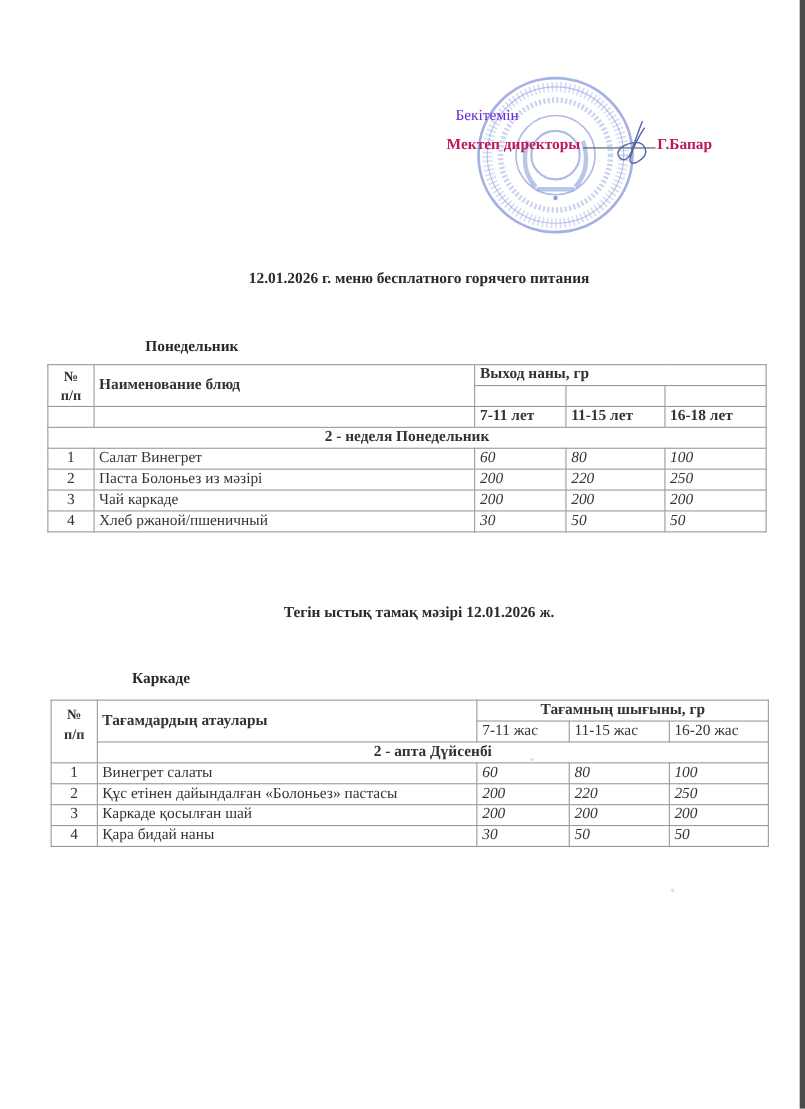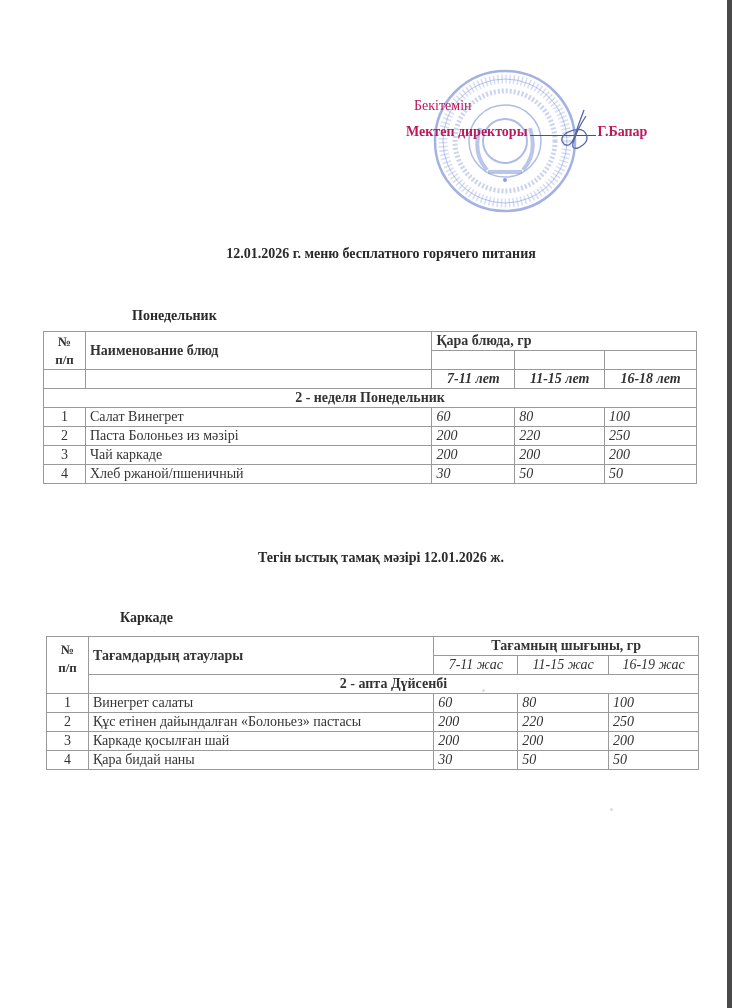--- a/index.html
+++ b/index.html
@@ -4,34 +4,34 @@
 <style>
   html, body { margin: 0; padding: 0; }
   body {
     width: 732px; height: 1008px; position: relative; overflow: hidden;
     background: #ffffff; color: #2a2a2a;
     font-family: "Liberation Serif", "DejaVu Serif", serif;
   }
   .scan-edge { position: absolute; left: 727px; top: 0; width: 5px; height: 1008px; background: #4a4a4a; }
 
   .stamp { position: absolute; left: 432px; top: 68px; width: 146px; height: 146px; }
-  .approve { position: absolute; left: 414px; top: 98px; font-size: 14px; color: #be185d; }
+  .approve { position: absolute; left: 414px; top: 98px; font-size: 14px; color: #6d28d9; }
   .director { position: absolute; left: 406px; top: 124px; font-size: 14px; color: #be185d; white-space: nowrap; font-weight: bold; }
   .sig-line { display: inline-block; width: 66px; border-bottom: 1px solid #555; margin: 0 2px; vertical-align: baseline; }
   .signature { position: absolute; left: 556px; top: 108px; width: 50px; height: 46px; }
 
   .title { position: absolute; top: 246px; left: 0; width: 732px; text-align: center; font-weight: bold; font-size: 14px; padding-left: 30px; box-sizing: border-box; }
   .day { position: absolute; left: 120px; font-weight: bold; font-size: 14px; }
 
   table.menu { position: absolute; border-collapse: collapse; font-size: 14px; color: #333; }
   table.menu td { border: 1px solid #9a9a9a; padding: 0 4px; height: 18px; line-height: 18px; }
   .c-num { text-align: center; }
   .c-val { text-align: left; font-style: italic; }
   .c-head { font-weight: bold; }
-  .c-age { text-align: center; font-style: italic; font-weight: bold; }
+  .c-age { font-weight: bold; }
   .c-section { text-align: center; font-weight: bold; margin-top: 40px; }
   .hdr-num { text-align: center; font-weight: bold; line-height: 15px; font-size: 13px; }
   .speck { position: absolute; width: 3px; height: 3px; border-radius: 50%; background: #ddd; }
 </style>
 </head>
 <body>
 
 <div class="scan-edge"></div>
 
 <svg class="stamp" viewBox="0 0 146 146">
@@ -66,21 +66,21 @@
       <col style="width:83px">
       <col style="width:90px">
       <col style="width:92px">
     </colgroup>
   <tbody>
       <tr>
     <td rowspan="2" class="hdr-num">
       <span>№</span><br><span>п/п</span>
     </td>
     <td rowspan="2" class="c-head">Наименование блюд</td>
-    <td colspan="3" class="c-head">Қара блюда, гр</td>
+    <td colspan="3" class="c-head">Выход наны, гр</td>
   </tr>
   <tr>
         <td></td>
         <td></td>
         <td></td>
       </tr>
   <tr>
     <td></td>
         <td></td>
     <td class="c-age">7-11 лет</td>
@@ -136,21 +136,21 @@
       <tr>
     <td rowspan="3" class="hdr-num" style="vertical-align:top; padding-top:4px;">
       <span>№</span><br><span>п/п</span>
     </td>
     <td rowspan="2" class="c-head">Тағамдардың атаулары</td>
     <td colspan="3" class="c-section">Тағамның шығыны, гр</td>
   </tr>
   <tr>
     <td class="c-age" style="font-weight:normal">7-11 жас</td>
     <td class="c-age" style="font-weight:normal">11-15 жас</td>
-    <td class="c-age" style="font-weight:normal">16-19 жас</td>
+    <td class="c-age" style="font-weight:normal">16-20 жас</td>
   </tr>
   <tr>
         <td colspan="4" class="c-section">2 - апта Дүйсенбі</td>
       </tr>
   <tr>
     <td class="c-num">1</td>
         <td>Винегрет салаты</td>
     <td class="c-val">60</td>
         <td class="c-val">80</td>
         <td class="c-val">100</td>

